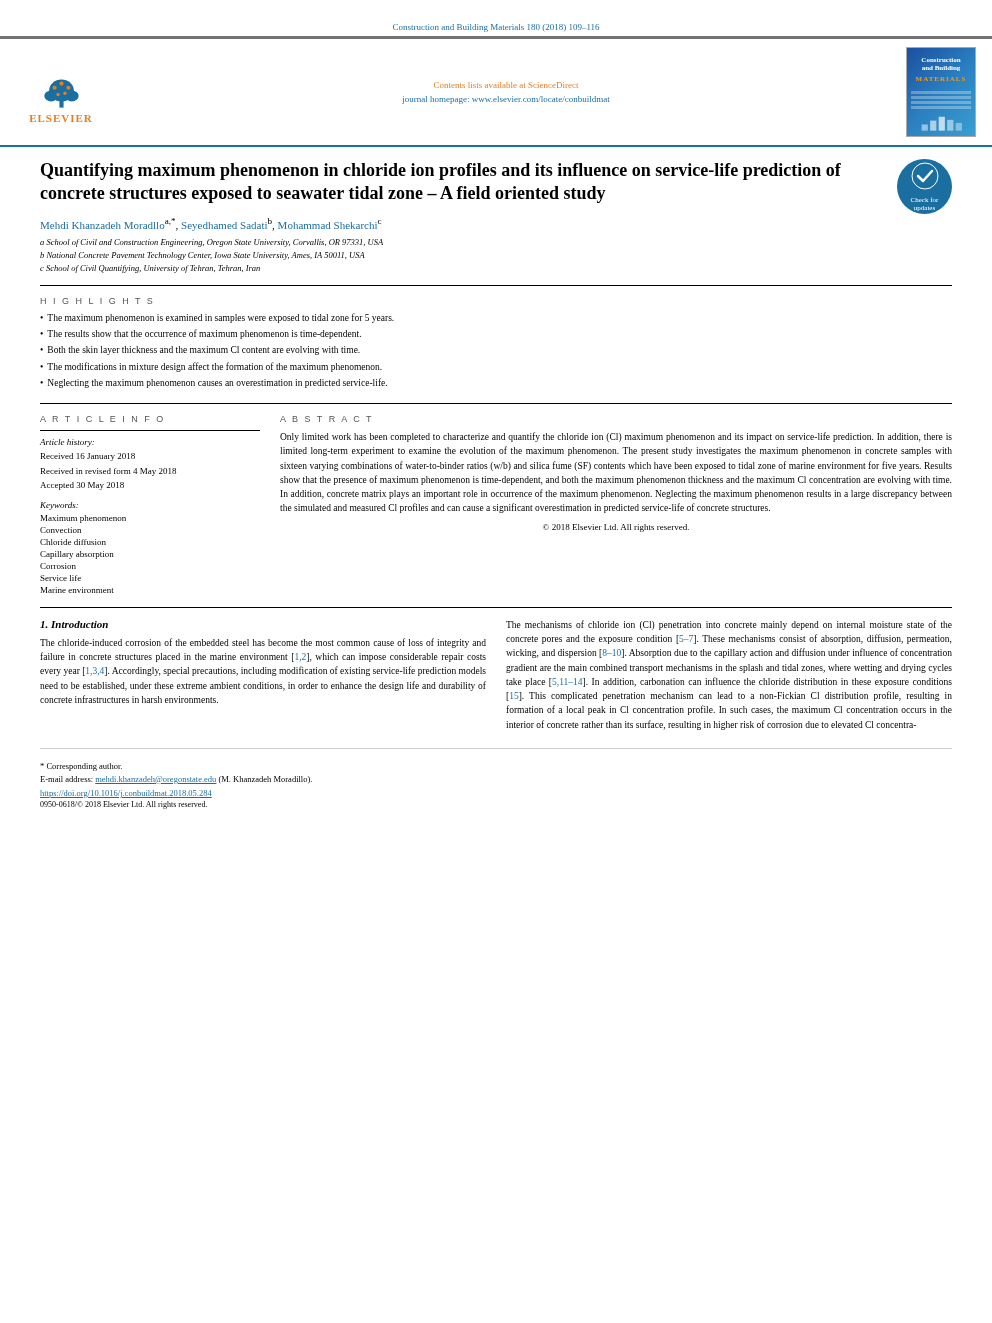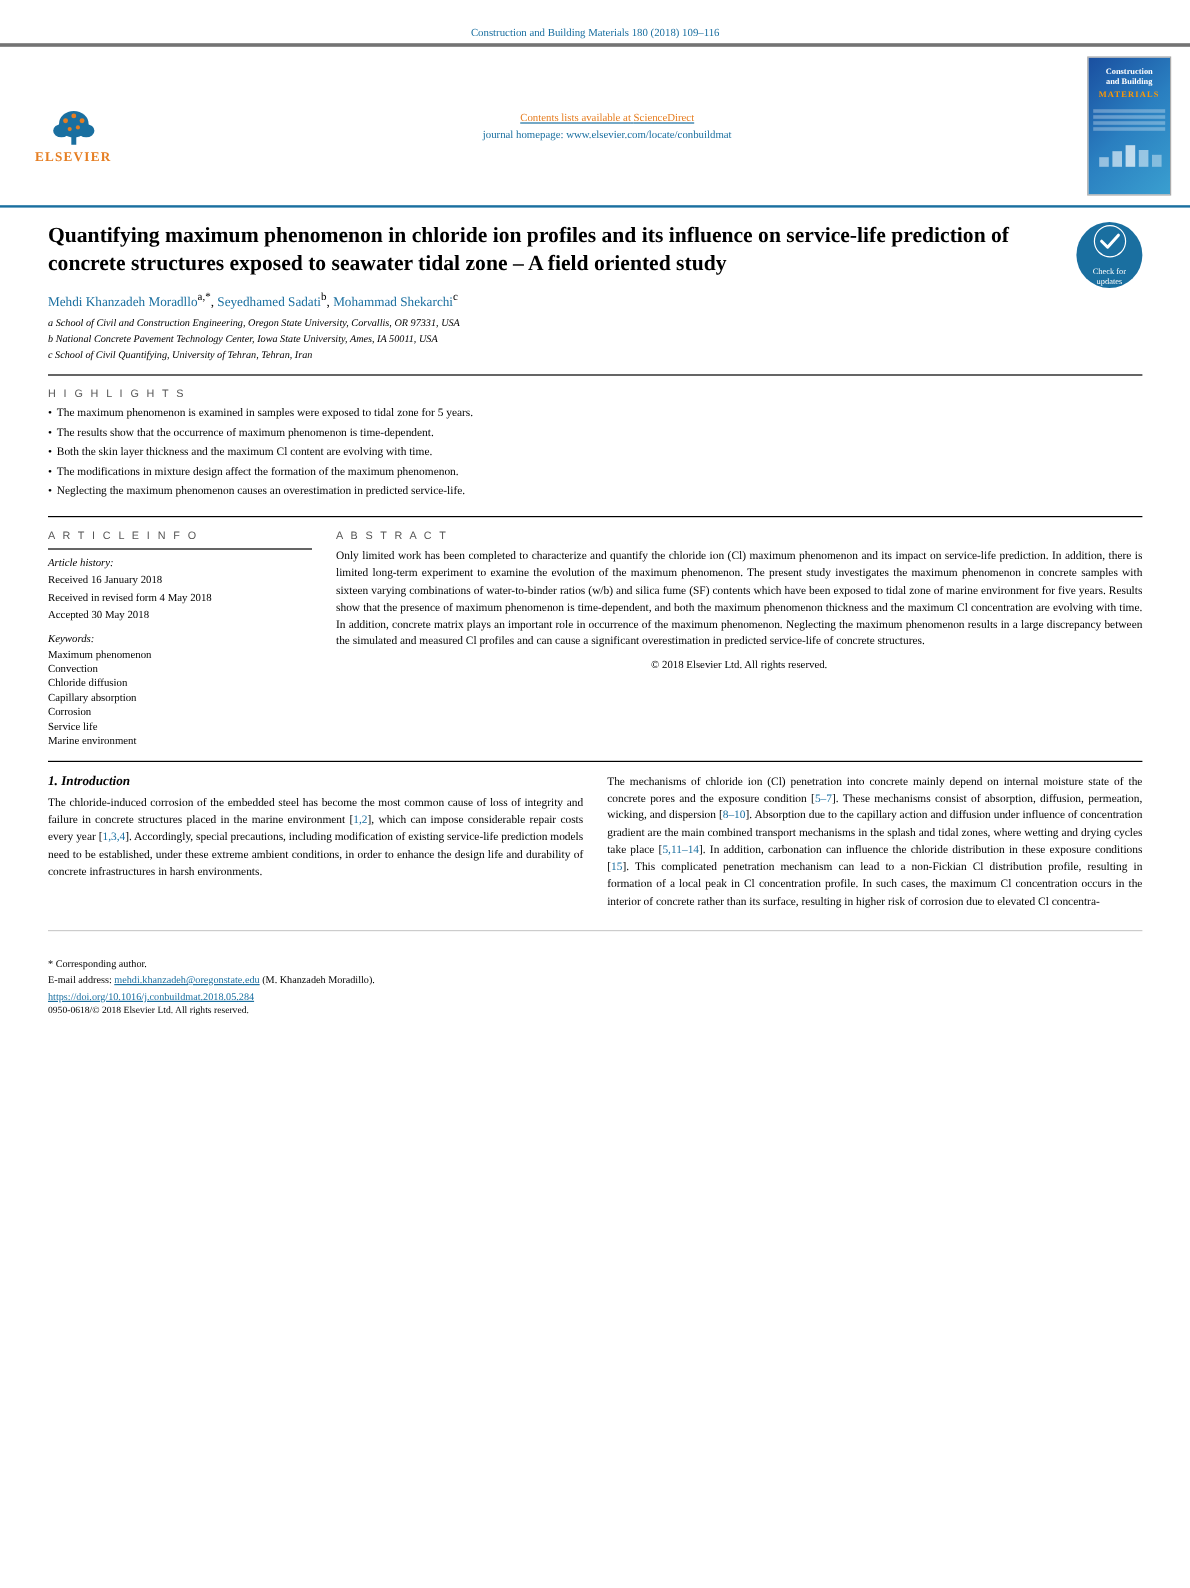--- a/index.html
+++ b/index.html
@@ -58,21 +58,20 @@
 
     .header-center {
       flex: 1;
       text-align: center;
       padding: 0 10px;
     }
     .sciencedirect-link {
       font-size: 9px;
       color: #1a6fa0;
       margin-bottom: 4px;
-      text-decoration: underline;
     }
     .sciencedirect-link span {
       color: #e67e22;
     }
     .journal-title-main {
       font-size: 22px;
       color: #1a6fa0;
       font-weight: normal;
       letter-spacing: 0.5px;
       margin-bottom: 4px;
@@ -80,21 +79,21 @@
     .journal-homepage {
       font-size: 9px;
       color: #555;
     }
     .journal-homepage span {
       color: #1a6fa0;
     }
 
     .journal-cover {
       width: 70px;
-      height: 116px;
+      height: 90px;
       background: linear-gradient(135deg, #1a4fa0 0%, #2a7fc0 50%, #3a9fd0 100%);
       display: flex;
       flex-direction: column;
       align-items: center;
       justify-content: flex-start;
       padding: 4px;
       border: 1px solid #aaa;
       position: relative;
       overflow: hidden;
     }
@@ -310,21 +309,21 @@
     }
     .ref-link {
       color: #1a6fa0;
       text-decoration: none;
     }
 
     
     .footer-area {
       border-top: 1px solid #ccc;
       margin-top: 10px;
-      padding-top: 22px;
+      padding-top: 12px;
       font-size: 8px;
       color: #000;
     }
     .footnote {
       font-size: 8.5px;
       margin-bottom: 3px;
     }
     .doi-link {
       color: #1a6fa0;
       font-size: 8.5px;

